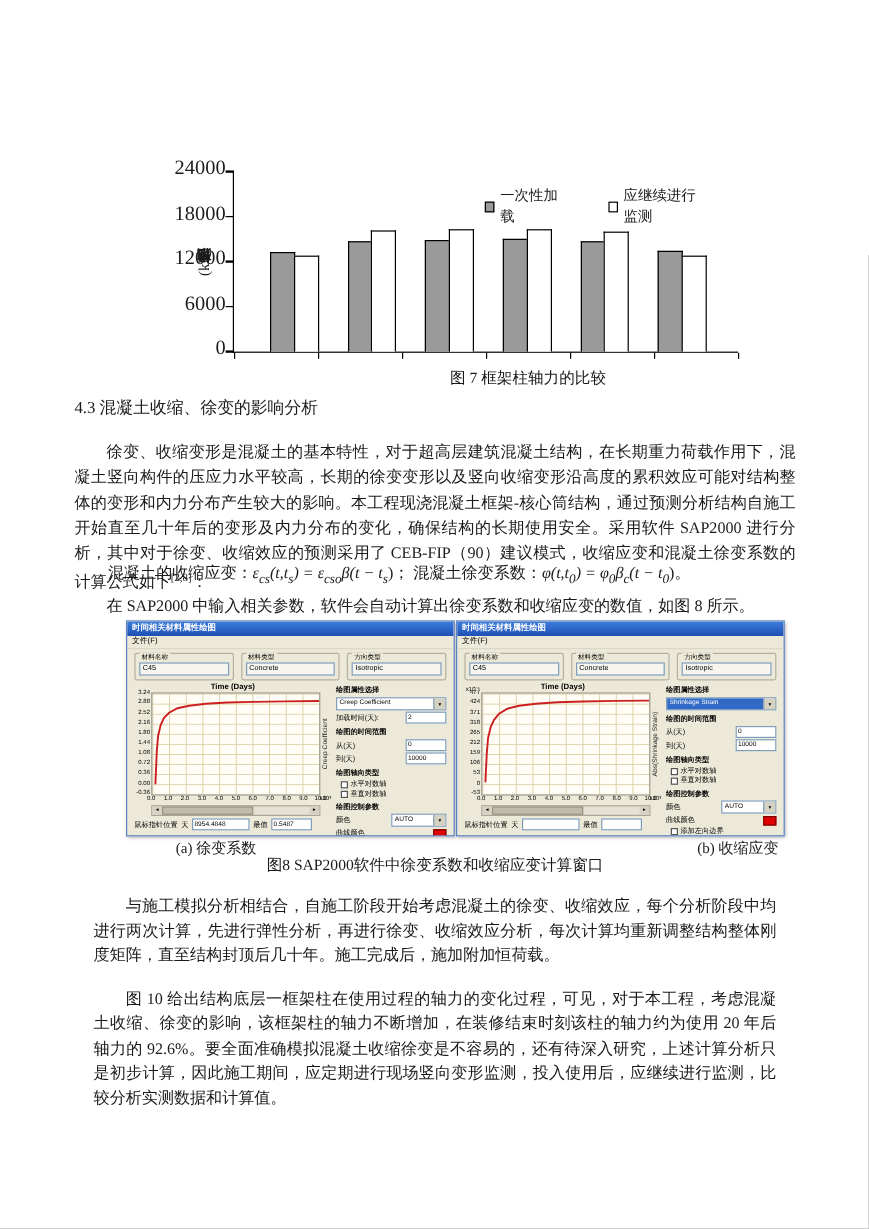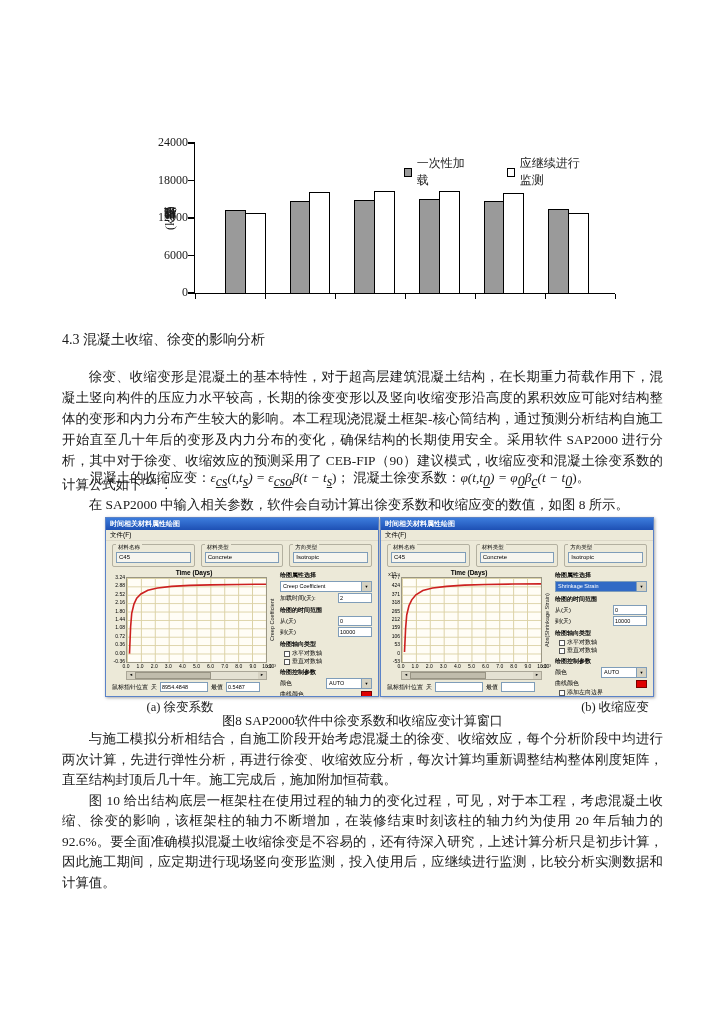--- a/index.html
+++ b/index.html
@@ -2,30 +2,30 @@
 <html><head>
 <meta charset="utf-8">
 <style>
   html,body{margin:0;padding:0;background:#888;}
   #page{position:relative;width:724px;height:1024px;background:#ffffff;margin:0 auto;
         font-family:"Liberation Serif",serif;color:#1a1a1a;overflow:hidden;}
   .para{position:absolute;left:62px;width:601px;font-size:13.4px;line-height:21px;
         text-align:justify;}
   .indent{text-indent:2em;}
   sup{font-size:9px;}
-  sub{font-size:14px;text-decoration:underline;}
+  sub{font-size:11px;}
   .mv{font-style:italic;}
 
   
   #fig7{position:absolute;left:160px;top:140px;width:430px;height:184px;}
   .f7-ylabel{position:absolute;left:2px;top:3px;height:150px;writing-mode:vertical-rl;
              transform:rotate(180deg);display:flex;align-items:center;justify-content:center;
              font-size:12.5px;}
   .f7-yticks{position:absolute;left:0;top:3px;width:30px;height:150px;}
-  .f7-ytick{position:absolute;right:2px;font-size:12px;}
+  .f7-ytick{position:absolute;right:2px;font-size:17px;}
   .f7-plot{position:absolute;left:34px;top:3px;width:364px;height:150px;
            border-left:1.5px solid #000;border-bottom:1.5px solid #000;
            display:flex;align-items:flex-end;justify-content:space-between;
            padding:0 26px 0 30px;}
   .f7-ymark{position:absolute;left:-7px;width:7px;height:1.3px;background:#000;}
   .f7-xmark{position:absolute;bottom:-6px;width:1.3px;height:5px;background:#000;}
   .f7-group{display:flex;align-items:flex-end;height:100%;}
   .f7-bar{width:21px;box-sizing:border-box;border:1.2px solid #000;border-bottom:none;}
   .f7-bar + .f7-bar{margin-left:-1.2px;}
   .f7-legend{position:absolute;left:244px;top:15px;display:flex;gap:40px;font-size:12px;}
@@ -89,21 +89,21 @@
   .chk{display:flex;gap:2px;align-items:center;padding-left:4px;height:7px;}
   .chkbox{width:6px;height:6px;border:1px solid #555;background:#fff;font-size:5px;
           line-height:5px;text-align:center;flex:none;box-sizing:border-box;}
   .swatch{width:9px;height:6px;background:#e00000;border:1px solid #7a0000;}
   .fig8-cap-a{position:absolute;left:105px;top:182px;width:150px;text-align:center;font-size:12.5px;
               font-family:"Liberation Serif",serif;}
   .fig8-cap-b{position:absolute;left:540px;top:182px;width:150px;text-align:center;font-size:12.5px;
               font-family:"Liberation Serif",serif;}
   .fig8-caption{position:absolute;left:62px;top:195px;width:601px;text-align:center;font-size:13px;
               font-family:"Liberation Serif",serif;}
-  #bottom p{margin:0;text-indent:2em;}
+  #bottom p{margin:16px;text-indent:2em;}
 </style>
 </head>
 <body>
 
 <div id="page">
 
 
   <div id="fig7">
     <div class="f7-ylabel">框架柱轴力(kN)</div>
     <div class="f7-yticks" id="f7-yticks">
@@ -154,20 +154,21 @@
     <div class="f7-legend" id="f7-legend">
         <div class="f7-leg-item">
           <span class="f7-leg-box" style="background: rgb(154, 154, 154);"></span>
           <span>一次性加载</span>
         </div>
         <div class="f7-leg-item">
           <span class="f7-leg-box" style="background: rgb(255, 255, 255);"></span>
           <span>应继续进行监测</span>
         </div>
       </div>
+    <div class="f7-caption">图 7  框架柱轴力的比较</div>
   </div>
 
   <div class="sec">4.3  混凝土收缩、徐变的影响分析</div>
 
   <div class="para indent" style="top:366px"><span>徐变、收缩变形是混凝土的基本特性，对于超高层建筑混凝土结构，在长期重力荷载作用下，混凝土竖向构件的压应力水平较高，长期的徐变变形以及竖向收缩变形沿高度的累积效应可能对结构整体的变形和内力分布产生较大的影响。本工程现浇混凝土框架-核心筒结构，通过预测分析结构自施工开始直至几十年后的变形及内力分布的变化，确保结构的长期使用安全。采用软件 SAP2000 进行分析，其中对于徐变、收缩效应的预测采用了 CEB-FIP（90）建议模式，收缩应变和混凝土徐变系数的计算公式如下</span><sup>[2,8]</sup><span>：</span></div>
 
   <div class="para" style="top:467px;left:90px;width:560px;text-align:left"><span>混凝土的收缩应变：</span><span class="mv">ε</span><sub class="mv">cs</sub><span class="mv">(t,t</span><sub class="mv">s</sub><span class="mv">) = ε</span><sub class="mv">cso</sub><span class="mv">β(t − t</span><sub class="mv">s</sub><span>)；</span><span>  混凝土徐变系数：</span><span class="mv">φ(t,t</span><sub class="mv">0</sub><span class="mv">) = φ</span><sub class="mv">0</sub><span class="mv">β</span><sub class="mv">c</sub><span class="mv">(t − t</span><sub class="mv">0</sub><span>)。</span></div>
 
   <div class="para indent" style="top:494px">在 SAP2000 中输入相关参数，软件会自动计算出徐变系数和收缩应变的数值，如图 8 所示。</div>
 

